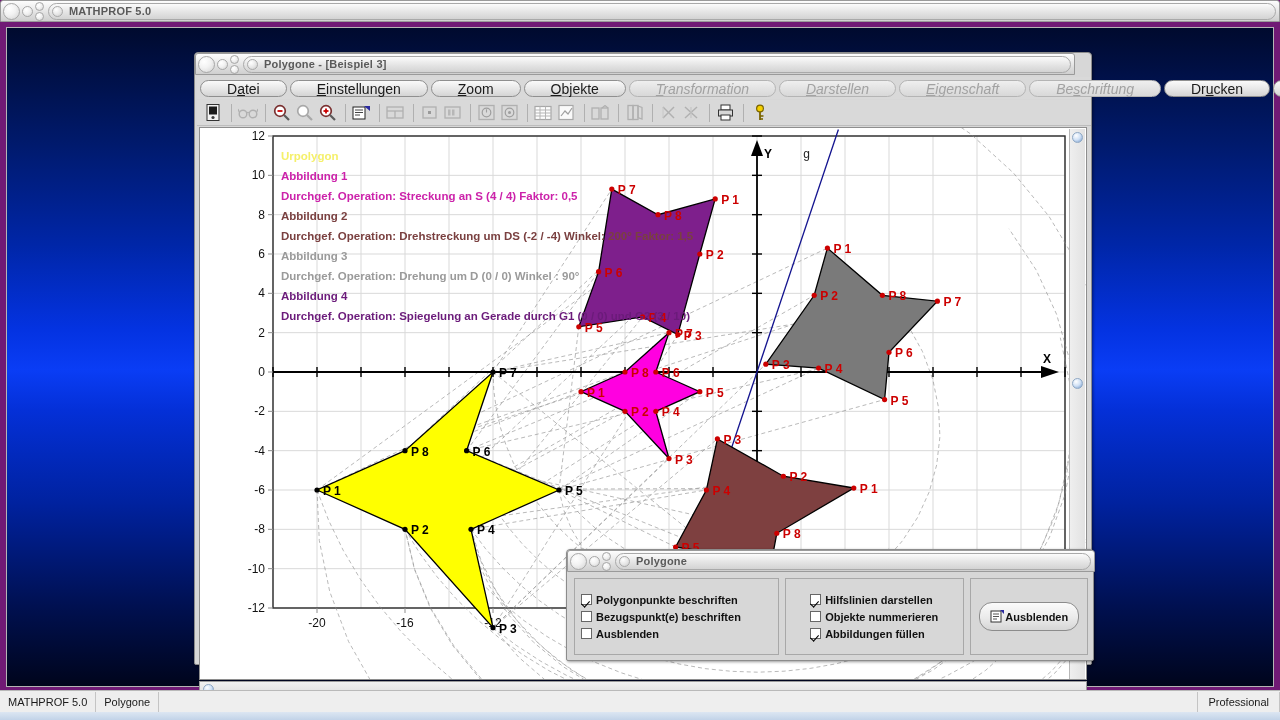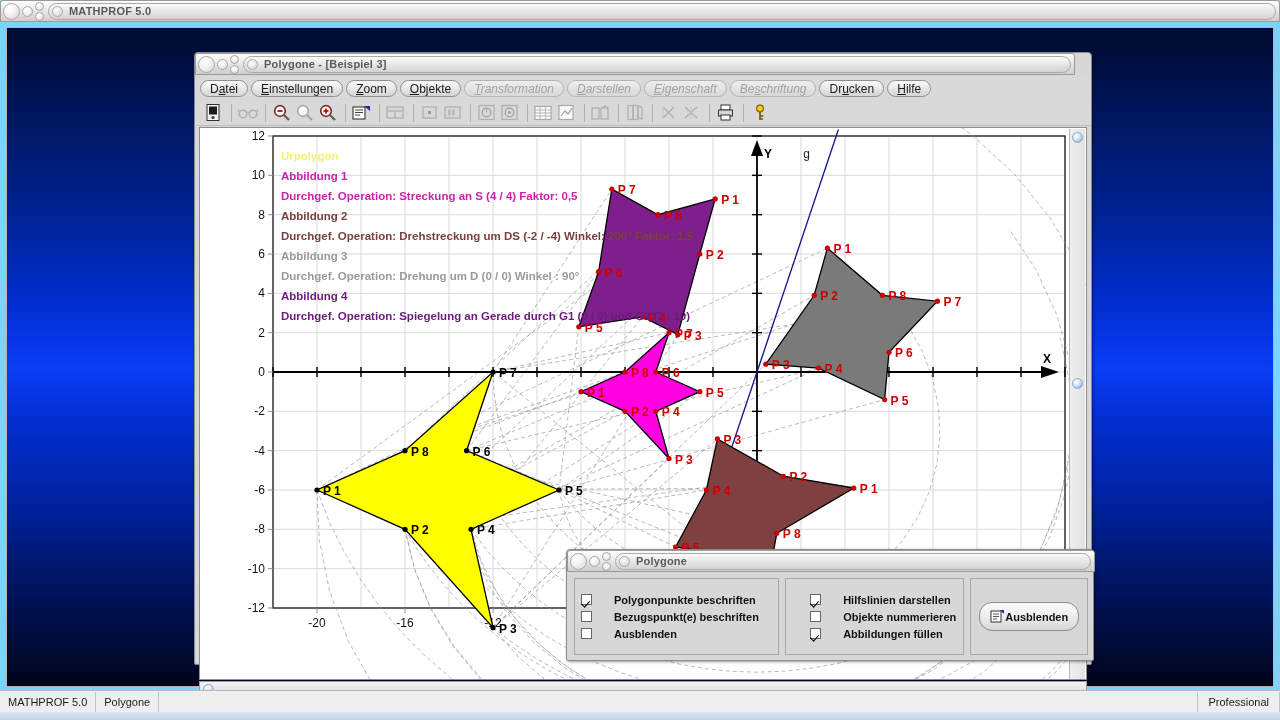--- a/index.html
+++ b/index.html
@@ -8,21 +8,21 @@
     width: 1280px; height: 720px;
     overflow: hidden;
     font-family: "Liberation Sans", sans-serif;
     background: #d4d0c8;
   }
 
   
   #app-root {
     position: absolute; left: 0; top: 0;
     width: 1280px; height: 720px;
-    background: #7dd3fc;
+    background: #701a75;
   }
 
   
   .titlebar {
     position: absolute;
     height: 22px;
     background: linear-gradient(to bottom, #fdfdfd 0%, #ececec 40%, #dcdcdc 70%, #cfcfcf 100%);
     border: 1px solid #9a9a9a;
     border-radius: 3px 3px 0 0;
     display: flex; align-items: center;
@@ -84,25 +84,25 @@
   }
   #poly-titlebar { left:0; top:0; width:880px; }
 
   .menubar {
     position:absolute; left:2px; top:24px; width:894px; height:22px;
     background:#d9d9d9;
     display:flex; align-items:center; gap:3px;
     padding-left: 3px;
   }
   .menu-item {
-    height:17px; padding:0 9px;
+    height:17px; padding:0 26px;
     border:1px solid #8f8f8f; border-radius:9px;
     background: linear-gradient(to bottom,#fafafa,#e6e6e6 55%,#d4d4d4);
-    font-size:12px; color:#1a1a1a;
-    display:flex; align-items:flex-end; white-space:nowrap;
+    font-size:14px; color:#1a1a1a;
+    display:flex; align-items:flex-start; white-space:nowrap;
   }
   .menu-item.disabled { color:#a2a2a2; border-color:#b4b4b4;
     background: linear-gradient(to bottom,#efefef,#e2e2e2 55%,#d8d8d8); font-style: italic; }
   .menu-item u { text-decoration: underline; }
 
   .toolbar {
     position:absolute; left:2px; top:47px; width:894px; height:26px;
     background:#d9d9d9;
     display:flex; align-items:center;
     padding-left:6px;
@@ -171,21 +171,21 @@
     display:flex; gap:6px; padding:3px;
   }
   .opt-group {
     border:1px solid #a8a8a8; background:#d7d7d7;
     padding:5px 6px;
     display:flex; flex-direction:column; justify-content:center; gap:5px;
   }
   .opt-g1 { width:206px; }
   .opt-g2 { width:180px;padding-left:24px; }
   .opt-g3 { width:118px; display:flex; align-items:center; justify-content:center; }
-  .chk-row { display:flex; align-items:center; gap:22px; }
+  .chk-row { display:flex; align-items:center; gap:4px; }
   .chkbox {
     width:11px; height:11px; background:#fff; border:1px solid #666;
     position:relative; flex:none;
   }
   .chkbox.checked::after {
     content:"";
     position:absolute; left:1px; top:4px;
     width:4px; height:7px;
     border:solid #000; border-width:0 1.6px 1.6px 0;
     transform: rotate(42deg);

